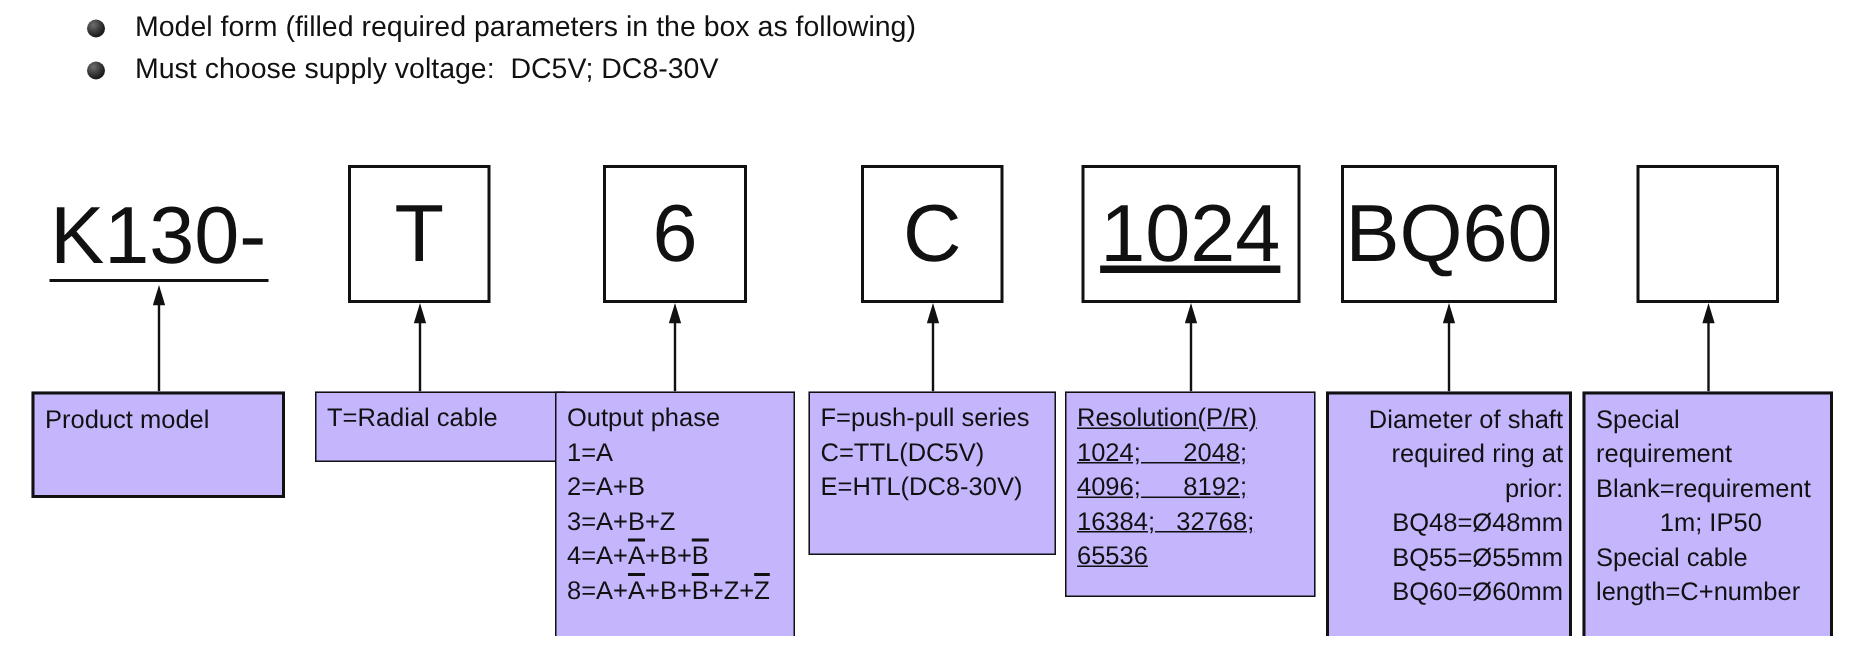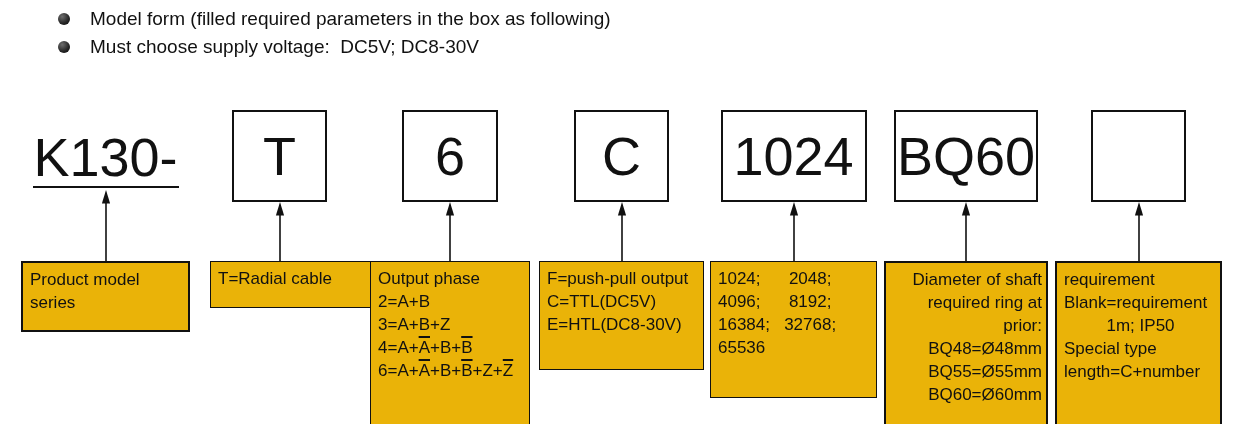--- a/index.html
+++ b/index.html
@@ -32,21 +32,21 @@
     display:flex;align-items:center;justify-content:center;
     font-size:54px;font-weight:500;background:#fff;
   }
   .prefix-stack{align-self:flex-end;display:flex;flex-direction:column;align-items:center;margin-bottom:14px;}
   .prefix{font-size:54px;font-weight:500;line-height:54px;white-space:pre;}
   .prefix-underline{height:2px;background:#111;width:146px;margin-top:2px;}
   .arrow-cell{height:59px;width:100%;position:relative;}
   .arrow-cell svg{position:absolute;left:50%;bottom:0;transform:translateX(-50%);display:block;}
   .desc-box{
     box-sizing:border-box;width:100%;
-    border:1.5px solid #111;background:#eab308;
+    border:1.5px solid #111;background:#c4b5fd;
     padding:5px 4px 4px 7px;
     font-size:17px;line-height:23px;
   }
   .line{white-space:pre;}
   .ov{text-decoration:overline;text-decoration-thickness:1.5px;}
 </style>
 </head>
 <body>
 
 <div class="page">
@@ -71,21 +71,20 @@
           </div>
         </div>
         <div class="arrow-cell">
           <svg width="14" height="71" viewBox="0 0 14 71">
             <line x1="7" y1="11" x2="7" y2="71" stroke="#111" stroke-width="1.6"></line>
             <polygon points="7,0 2.9,13.5 11.1,13.5" fill="#111"></polygon>
           </svg>
         </div>
         <div class="desc-box" style="height: 71px; border-width: 2px;">
           <div class="line"><span class="seg">Product model</span></div>
-          <div class="line"><span class="seg">series</span></div>
         </div>
       </div>
       <div class="col" style="width: 167px; margin-right: 7px;">
         <div class="code-cell">
           <div class="code-box" style="width: 95px;">T</div>
         </div>
         <div class="arrow-cell">
           <svg width="14" height="59" viewBox="0 0 14 59">
             <line x1="7" y1="11" x2="7" y2="59" stroke="#111" stroke-width="1.6"></line>
             <polygon points="7,0 2.9,13.5 11.1,13.5" fill="#111"></polygon>
@@ -100,53 +99,55 @@
           <div class="code-box" style="width: 96px;">6</div>
         </div>
         <div class="arrow-cell">
           <svg width="14" height="59" viewBox="0 0 14 59">
             <line x1="7" y1="11" x2="7" y2="59" stroke="#111" stroke-width="1.6"></line>
             <polygon points="7,0 2.9,13.5 11.1,13.5" fill="#111"></polygon>
           </svg>
         </div>
         <div class="desc-box" style="height: 166px; border-width: 1.5px;">
           <div class="line"><span class="seg">Output phase</span></div>
+          <div class="line"><span class="seg">1=A</span></div>
           <div class="line"><span class="seg">2=A+B</span></div>
           <div class="line"><span class="seg">3=A+B+Z</span></div>
           <div class="line"><span class="seg">4=A+</span><span class="ov">A</span><span class="seg">+B+</span><span class="ov">B</span></div>
-          <div class="line"><span class="seg">6=A+</span><span class="ov">A</span><span class="seg">+B+</span><span class="ov">B</span><span class="seg">+Z+</span><span class="ov">Z</span></div>
+          <div class="line"><span class="seg">8=A+</span><span class="ov">A</span><span class="seg">+B+</span><span class="ov">B</span><span class="seg">+Z+</span><span class="ov">Z</span></div>
         </div>
       </div>
       <div class="col" style="width: 165px; margin-right: 6px;">
         <div class="code-cell">
           <div class="code-box" style="width: 95px;">C</div>
         </div>
         <div class="arrow-cell">
           <svg width="14" height="59" viewBox="0 0 14 59">
             <line x1="7" y1="11" x2="7" y2="59" stroke="#111" stroke-width="1.6"></line>
             <polygon points="7,0 2.9,13.5 11.1,13.5" fill="#111"></polygon>
           </svg>
         </div>
         <div class="desc-box" style="height: 109px; border-width: 1.5px;">
-          <div class="line"><span class="seg">F=push-pull output</span></div>
+          <div class="line"><span class="seg">F=push-pull series</span></div>
           <div class="line"><span class="seg">C=TTL(DC5V)</span></div>
           <div class="line"><span class="seg">E=HTL(DC8-30V)</span></div>
         </div>
       </div>
-      <div class="col" style="width: 167px; margin-right: 7px;">
+      <div class="col" style="width: 167px; margin-right: 7px; text-decoration: underline;">
         <div class="code-cell">
           <div class="code-box" style="width: 146px;">1024</div>
         </div>
         <div class="arrow-cell">
           <svg width="14" height="59" viewBox="0 0 14 59">
             <line x1="7" y1="11" x2="7" y2="59" stroke="#111" stroke-width="1.6"></line>
             <polygon points="7,0 2.9,13.5 11.1,13.5" fill="#111"></polygon>
           </svg>
         </div>
         <div class="desc-box" style="height: 137px; border-width: 1.5px;">
+          <div class="line"><span class="seg">Resolution(P/R)</span></div>
           <div class="line"><span class="seg">1024;      2048;</span></div>
           <div class="line"><span class="seg">4096;      8192;</span></div>
           <div class="line"><span class="seg">16384;   32768;</span></div>
           <div class="line"><span class="seg">65536</span></div>
         </div>
       </div>
       <div class="col" style="width: 164px; margin-right: 7px;">
         <div class="code-cell">
           <div class="code-box" style="width: 144px;">BQ60</div>
         </div>
@@ -169,22 +170,23 @@
         <div class="code-cell">
           <div class="code-box" style="width: 95px;"></div>
         </div>
         <div class="arrow-cell">
           <svg width="14" height="59" viewBox="0 0 14 59">
             <line x1="7" y1="11" x2="7" y2="59" stroke="#111" stroke-width="1.6"></line>
             <polygon points="7,0 2.9,13.5 11.1,13.5" fill="#111"></polygon>
           </svg>
         </div>
         <div class="desc-box" style="height: 167px; border-width: 2px;">
+          <div class="line"><span class="seg">Special</span></div>
           <div class="line"><span class="seg">requirement</span></div>
           <div class="line"><span class="seg">Blank=requirement</span></div>
           <div class="line"><span class="seg">         1m; IP50</span></div>
-          <div class="line"><span class="seg">Special type</span></div>
+          <div class="line"><span class="seg">Special cable</span></div>
           <div class="line"><span class="seg">length=C+number</span></div>
         </div>
       </div>
     </div>
 
 </div>
 
 </body></html>

